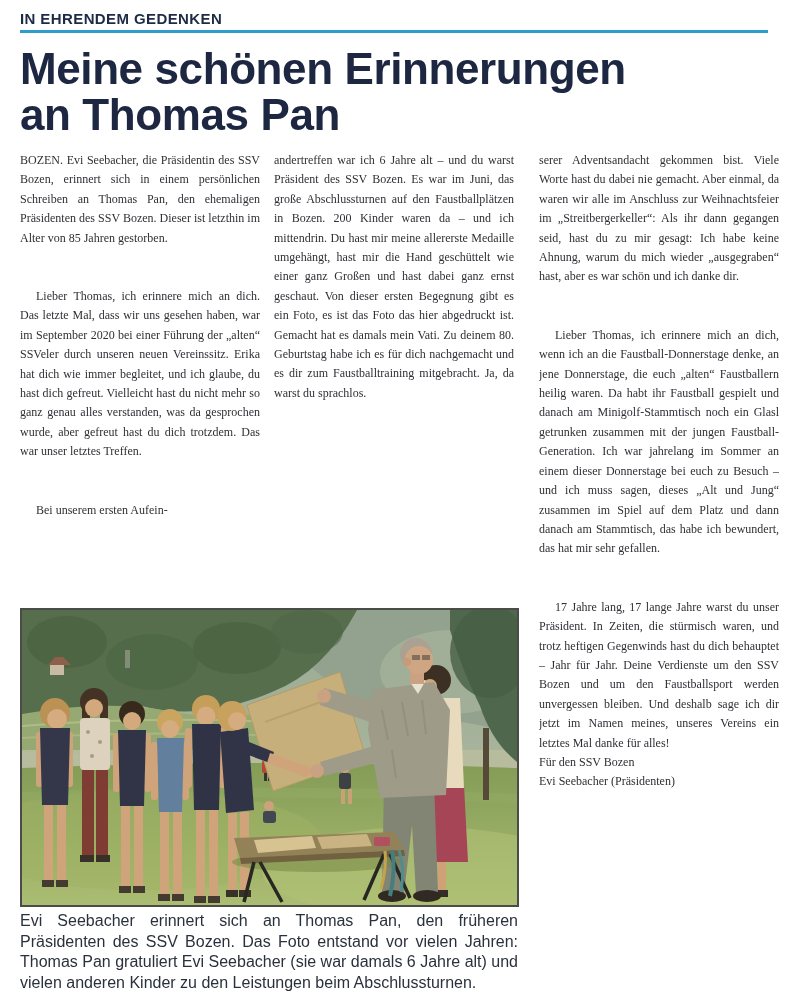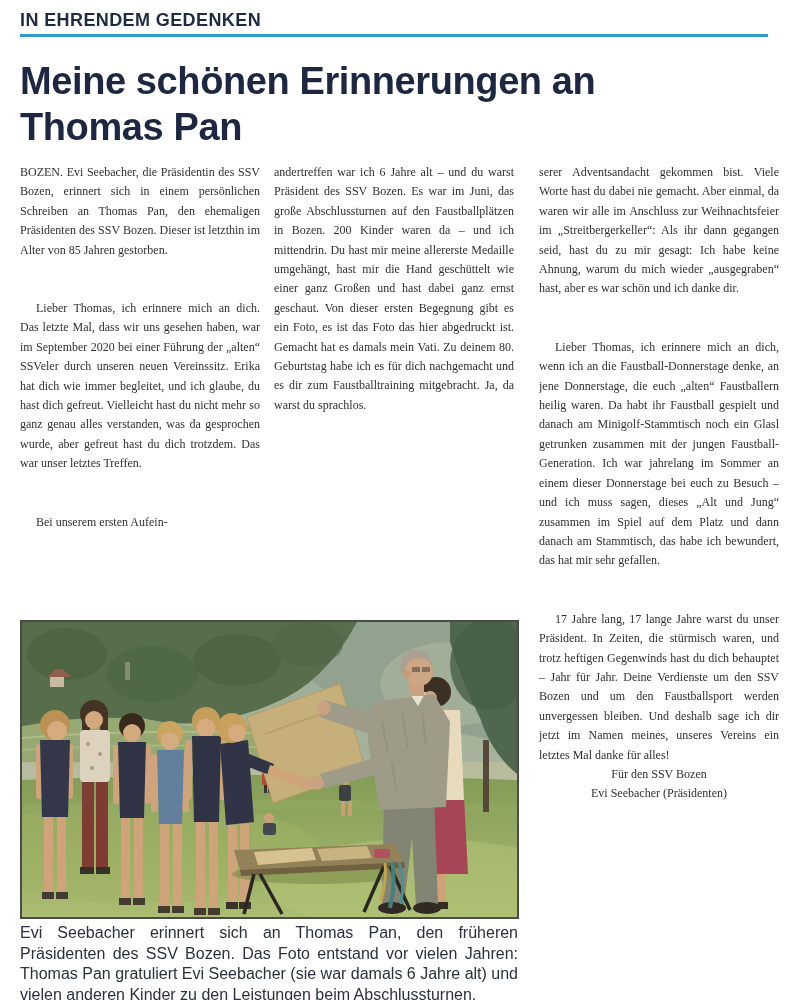--- a/index.html
+++ b/index.html
@@ -1,31 +1,31 @@
 <!DOCTYPE html>
 <html lang="de" style="--accent-rule: #2f9dcc; --kicker-color: #1d2b45; --headline-color: #1d2742; --body-color: #2f2f35; --caption-color: #2b313c; --paper: #ffffff;"><head>
 <meta charset="utf-8">
 <style>
   html,body{margin:0;padding:0;background:#ffffff;}
   .page{position:relative;width:785px;height:1000px;background:var(--paper,#fff);
         font-family:"Liberation Sans",sans-serif;overflow:hidden;}
   .inner{position:absolute;left:20px;top:10px;width:748px;}
-  .kicker{font-weight:bold;font-size:18px;letter-spacing:.4px;color:var(--kicker-color,#1d2b45);}
+  .kicker{font-weight:bold;font-size:15px;letter-spacing:.4px;color:var(--kicker-color,#1d2b45);}
   .kicker-rule{height:3px;background:var(--accent-rule,#2f9dcc);margin-top:3px;}
-  .headline{margin:21px 0 0;font-weight:bold;font-size:38px;line-height:46px;
+  .headline{margin:13px 0 0;font-weight:bold;font-size:44px;line-height:46px;
             letter-spacing:-.4px;color:var(--headline-color,#1d2742);width:620px;}
   .content{position:relative;margin-top:13px;height:852px;}
   .col{position:absolute;top:0;width:240px;font-family:"Liberation Serif",serif;
        font-size:12px;line-height:19.4px;color:var(--body-color,#2f2f35);text-align:justify;}
   .col-1{left:0;height:452px;overflow:hidden;}
   .col-2{left:254px;height:452px;overflow:hidden;}
   .col-3{left:519px;height:848px;overflow:hidden;}
   .para{margin:0;}
   .para.indent{text-indent:16px;margin-top:39px;}
-  .para.sig{text-align:center;}
+  .para.sig{text-align:left;}
   .photo{position:absolute;left:0;top:457px;width:495px;height:295px;margin:0;
          border:2px solid #4b4b49;background:#9aa88e;}
   .photo svg{display:block;width:100%;height:100%;}
   .caption{position:absolute;left:0;top:760px;width:498px;font-size:16px;
            line-height:20.5px;color:var(--caption-color,#2b313c);text-align:justify;}
 </style>
 </head>
 <body>
 
 <div class="page">

